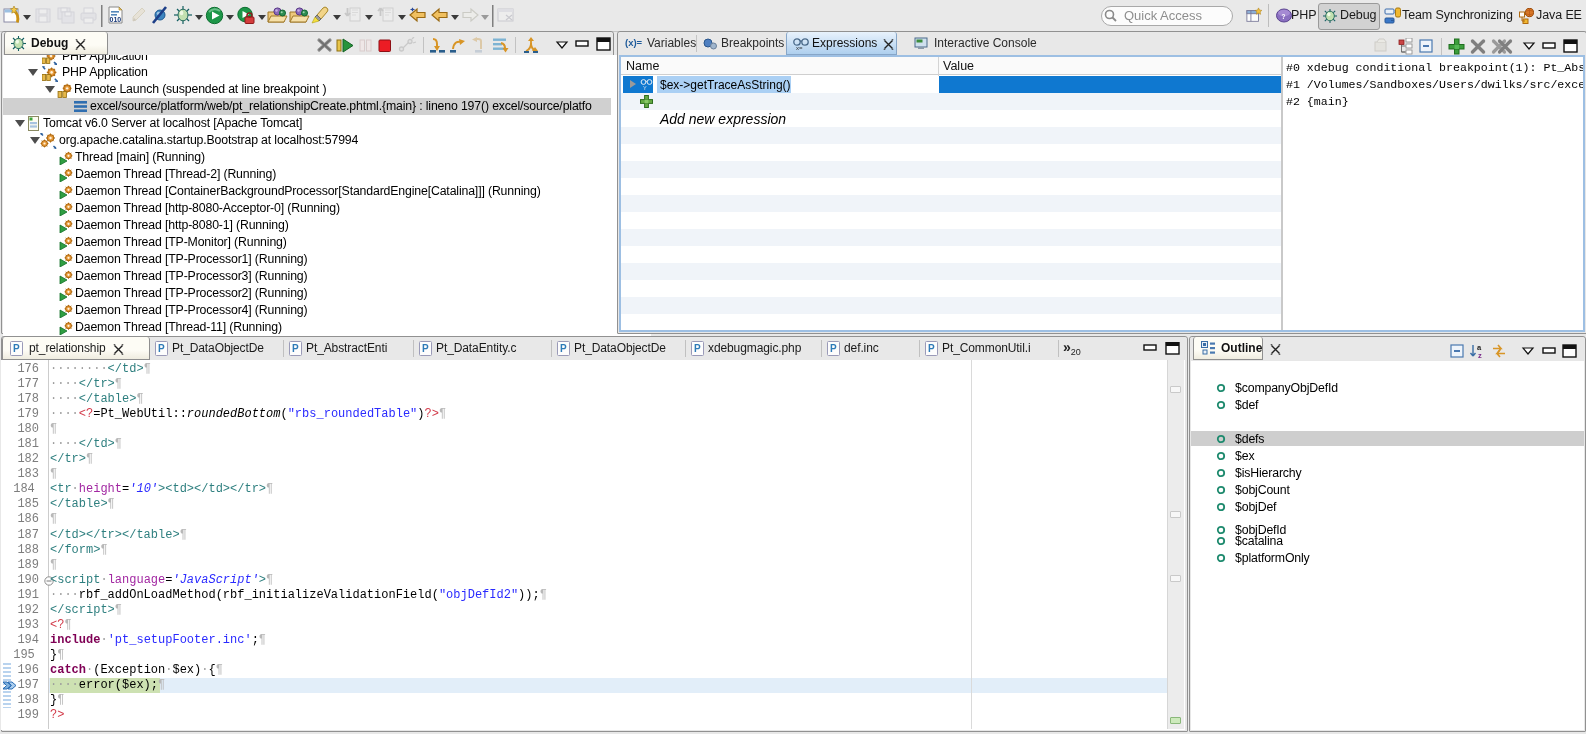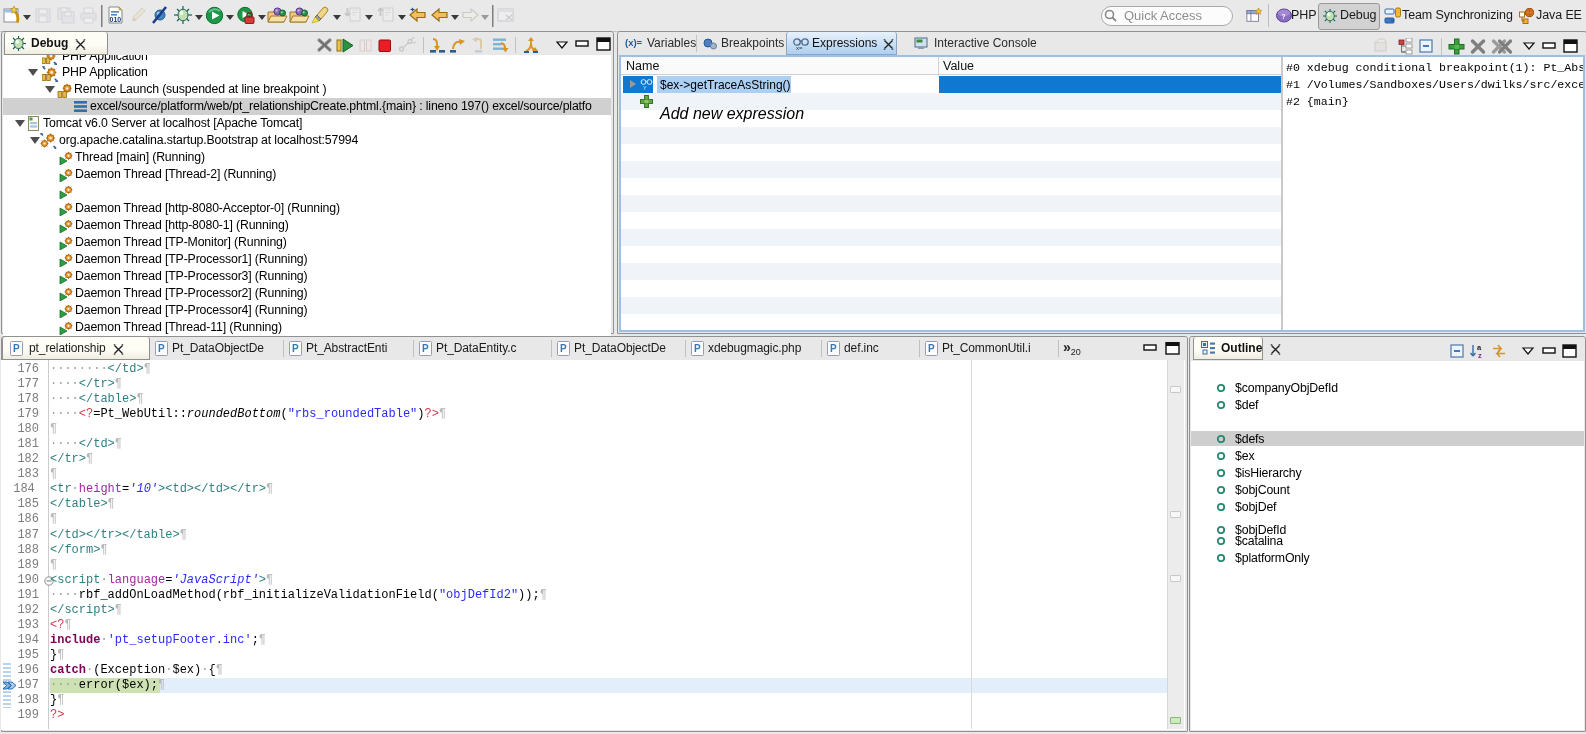--- a/index.html
+++ b/index.html
@@ -323,21 +323,21 @@
         <rect x="9" y="14" width="5" height="2.2" fill="#2a5e8c"></rect>
       </g>
 
     <path d="M242 5 l10 0 -5 6 z" fill="#fdfdfd" stroke="#111" stroke-width="1.2"></path>
 
     <rect x="261" y="4" width="12" height="5" fill="#fdfdfd" stroke="#111" stroke-width="1.4"></rect>
 
     <rect x="282" y="1" width="13" height="12" fill="#fdfdfd" stroke="#111" stroke-width="1.4"></rect>
       <rect x="282" y="1" width="13" height="4" fill="#111"></rect>
   </svg>
-  <div class="content" style="left:1px;top:23px;width:608px;height:356px;">
+  <div class="content" style="left:1px;top:23px;width:608px;height:356px;padding-left:40px;">
 
     <div class="trow" style="left:0;top:-8px;width:608px;">
       <svg class="abs" style="left:39px;top:3px" width="15" height="15" viewBox="0 0 15 15">
           <g stroke="#b06a10" stroke-width="1">
             <circle cx="9" cy="6" r="3.4" fill="#e89b3c"></circle>
             <path d="M9 1.5 v2 M9 8.5 v2 M4.5 6 h2 M11.5 6 h2 M5.8 2.8 l1.4 1.4 M10.8 7.8 l1.4 1.4 M12.2 2.8 l-1.4 1.4 M7.2 7.8 l-1.4 1.4"></path>
           </g>
           <circle cx="9" cy="6" r="1.2" fill="#fff3da"></circle>
           <rect x="0" y="8" width="3.4" height="5.5" fill="#e7b94c" stroke="#96700f" stroke-width=".8"></rect>
           <rect x="4.4" y="8" width="3.4" height="5.5" fill="#e7b94c" stroke="#96700f" stroke-width=".8"></rect>
@@ -438,20 +438,21 @@
     </div>
     <div class="trow" style="left:0;top:128px;width:608px;">
       <svg class="abs" style="left:56px;top:2px" width="15" height="14" viewBox="0 0 15 14">
           <g stroke="#b06a10" stroke-width="1">
             <circle cx="9.5" cy="4.8" r="3" fill="#e89b3c"></circle>
             <path d="M9.5 0.9 v1.6 M9.5 7.1 v1.6 M5.6 4.8 h1.6 M11.8 4.8 h1.6 M6.7 2 l1.2 1.2 M11.1 6.4 l1.2 1.2 M12.3 2 l-1.2 1.2 M7.9 6.4 l-1.2 1.2"></path>
           </g>
           <circle cx="9.5" cy="4.8" r="1.1" fill="#fff3da"></circle>
           <path d="M1 6 L8 10 L1 14 Z" fill="#2f9e42" stroke="#13702a" stroke-width=".8"></path>
         </svg>
+      <span class="abs" style="left:72px;top:0;">Daemon Thread [ContainerBackgroundProcessor[StandardEngine[Catalina]]] (Running)</span>
     </div>
     <div class="trow" style="left:0;top:145px;width:608px;">
       <svg class="abs" style="left:56px;top:2px" width="15" height="14" viewBox="0 0 15 14">
           <g stroke="#b06a10" stroke-width="1">
             <circle cx="9.5" cy="4.8" r="3" fill="#e89b3c"></circle>
             <path d="M9.5 0.9 v1.6 M9.5 7.1 v1.6 M5.6 4.8 h1.6 M11.8 4.8 h1.6 M6.7 2 l1.2 1.2 M11.1 6.4 l1.2 1.2 M12.3 2 l-1.2 1.2 M7.9 6.4 l-1.2 1.2"></path>
           </g>
           <circle cx="9.5" cy="4.8" r="1.1" fill="#fff3da"></circle>
           <path d="M1 6 L8 10 L1 14 Z" fill="#2f9e42" stroke="#13702a" stroke-width=".8"></path>
         </svg>
@@ -649,21 +650,21 @@
       <span class="abs" style="left:322px;top:2px;font-size:12px;color:#fff;white-space:nowrap;margin-top:27px;">#0 xdebug conditional breakpoint(1): Pt_AbstractEntity-&gt;__ge.</span>
     </div>
 
     <div class="abs" style="left:0;top:36px;width:661px;height:17px;background:#f0f4f9;">
       <g></g>
       <svg class="abs" style="left:19px;top:2px" width="13" height="13" viewBox="0 0 13 13">
           <rect x="4.6" y="0.5" width="3.8" height="12" fill="#66aa44" stroke="#2e6e1e" stroke-width="1"></rect>
           <rect x="0.5" y="4.6" width="12" height="3.8" fill="#66aa44" stroke="#2e6e1e" stroke-width="1"></rect>
           <rect x="4.6" y="4.6" width="3.8" height="3.8" fill="#88c866"></rect>
         </svg>
-      <span class="abs" style="left:39px;top:12px;font-size:16px;font-style:italic;color:#000;">Add new expression</span>
+      <span class="abs" style="left:39px;top:18px;font-size:14px;font-style:italic;color:#000;">Add new expression</span>
     </div>
   </div>
 
   <div class="abs" style="left:663px;top:25px;width:2px;height:273px;background:#c9c9c9;"></div>
   <div class="abs mono" style="left:665px;top:25px;width:301px;height:273px;background:#fff;overflow:hidden;font-size:11.6px;line-height:17px;color:#000;white-space:pre;padding:2px 0 0 3px;box-sizing:border-box;">#0 xdebug conditional breakpoint(1): Pt_Abs
 #1 /Volumes/Sandboxes/Users/dwilks/src/exce
 #2 {main}</div>
 </div>
 
 <div class="panel" id="editorpanel" style="left:1px;top:336px;width:1185px;height:394px;">
@@ -793,21 +794,21 @@
     <div class="lnum" style="left:8px;top:213px;">190</div>
     <div class="codeline" style="left:49px;top:213px;"><span class="tag">&lt;script</span><span class="ws">·</span><span class="attr">language</span>=<span class="str"><i>'JavaScript'</i></span><span class="tag">&gt;</span><span class="pil">¶</span></div>
     <div class="lnum" style="left:8px;top:228px;">191</div>
     <div class="codeline" style="left:49px;top:228px;"><span class="ws">····</span>rbf_addOnLoadMethod(rbf_initializeValidationField(<span class="str">"objDefId2"</span>));<span class="pil">¶</span></div>
     <div class="lnum" style="left:8px;top:243px;">192</div>
     <div class="codeline" style="left:49px;top:243px;"><span class="tag">&lt;/script&gt;</span><span class="pil">¶</span></div>
     <div class="lnum" style="left:8px;top:258px;">193</div>
     <div class="codeline" style="left:49px;top:258px;"><span class="php">&lt;?</span><span class="pil">¶</span></div>
     <div class="lnum" style="left:8px;top:273px;">194</div>
     <div class="codeline" style="left:49px;top:273px;"><span class="kw">include</span><span class="ws">·</span><span class="str">'pt_setupFooter.inc'</span>;<span class="pil">¶</span></div>
-    <div class="lnum" style="left:8px;top:288px;">195</div>
+    <div class="lnum" style="left:8px;top:288px;text-align:center;">195</div>
     <div class="codeline" style="left:49px;top:288px;">}<span class="pil">¶</span></div>
     <div class="lnum" style="left:8px;top:303px;">196</div>
     <div class="codeline" style="left:49px;top:303px;"><span class="kw">catch</span><span class="ws">·</span>(Exception<span class="ws">·</span>$ex)<span class="ws">·</span>{<span class="pil">¶</span></div>
     <div class="lnum" style="left:8px;top:318px;">197</div>
     <div class="codeline" style="left:49px;top:318px;"><span class="ws">····</span>error($ex);<span class="pil">¶</span></div>
     <div class="lnum" style="left:8px;top:333px;">198</div>
     <div class="codeline" style="left:49px;top:333px;">}<span class="pil">¶</span></div>
     <div class="lnum" style="left:8px;top:348px;">199</div>
     <div class="codeline" style="left:49px;top:348px;"><span class="php">?&gt;</span></div>
   </div>

